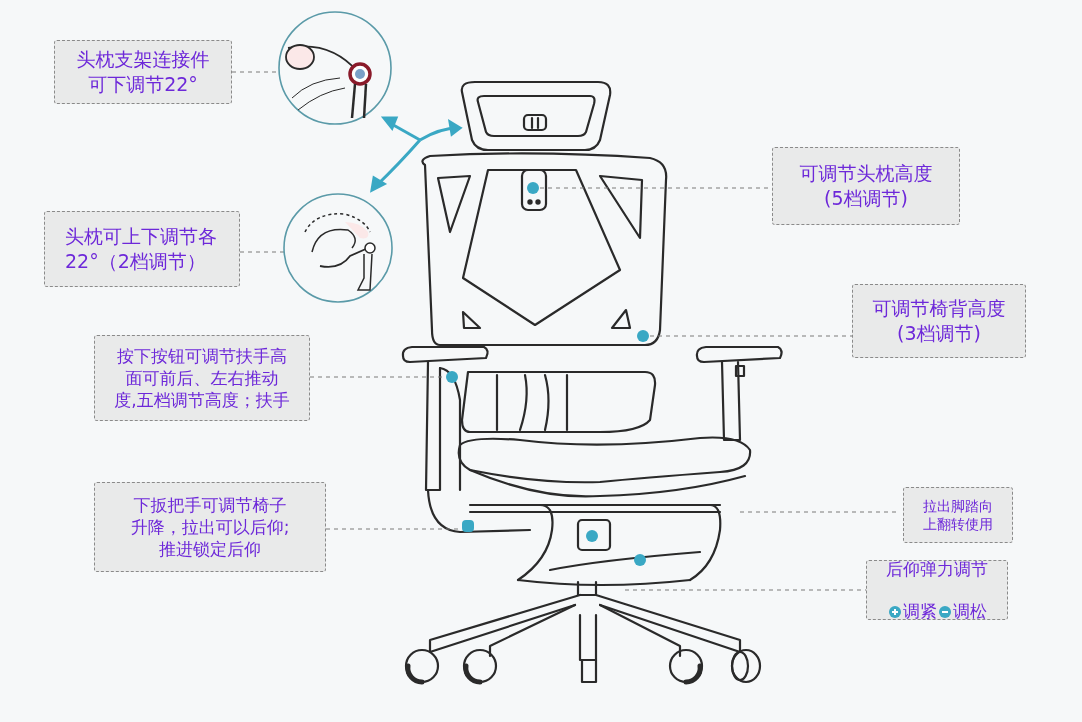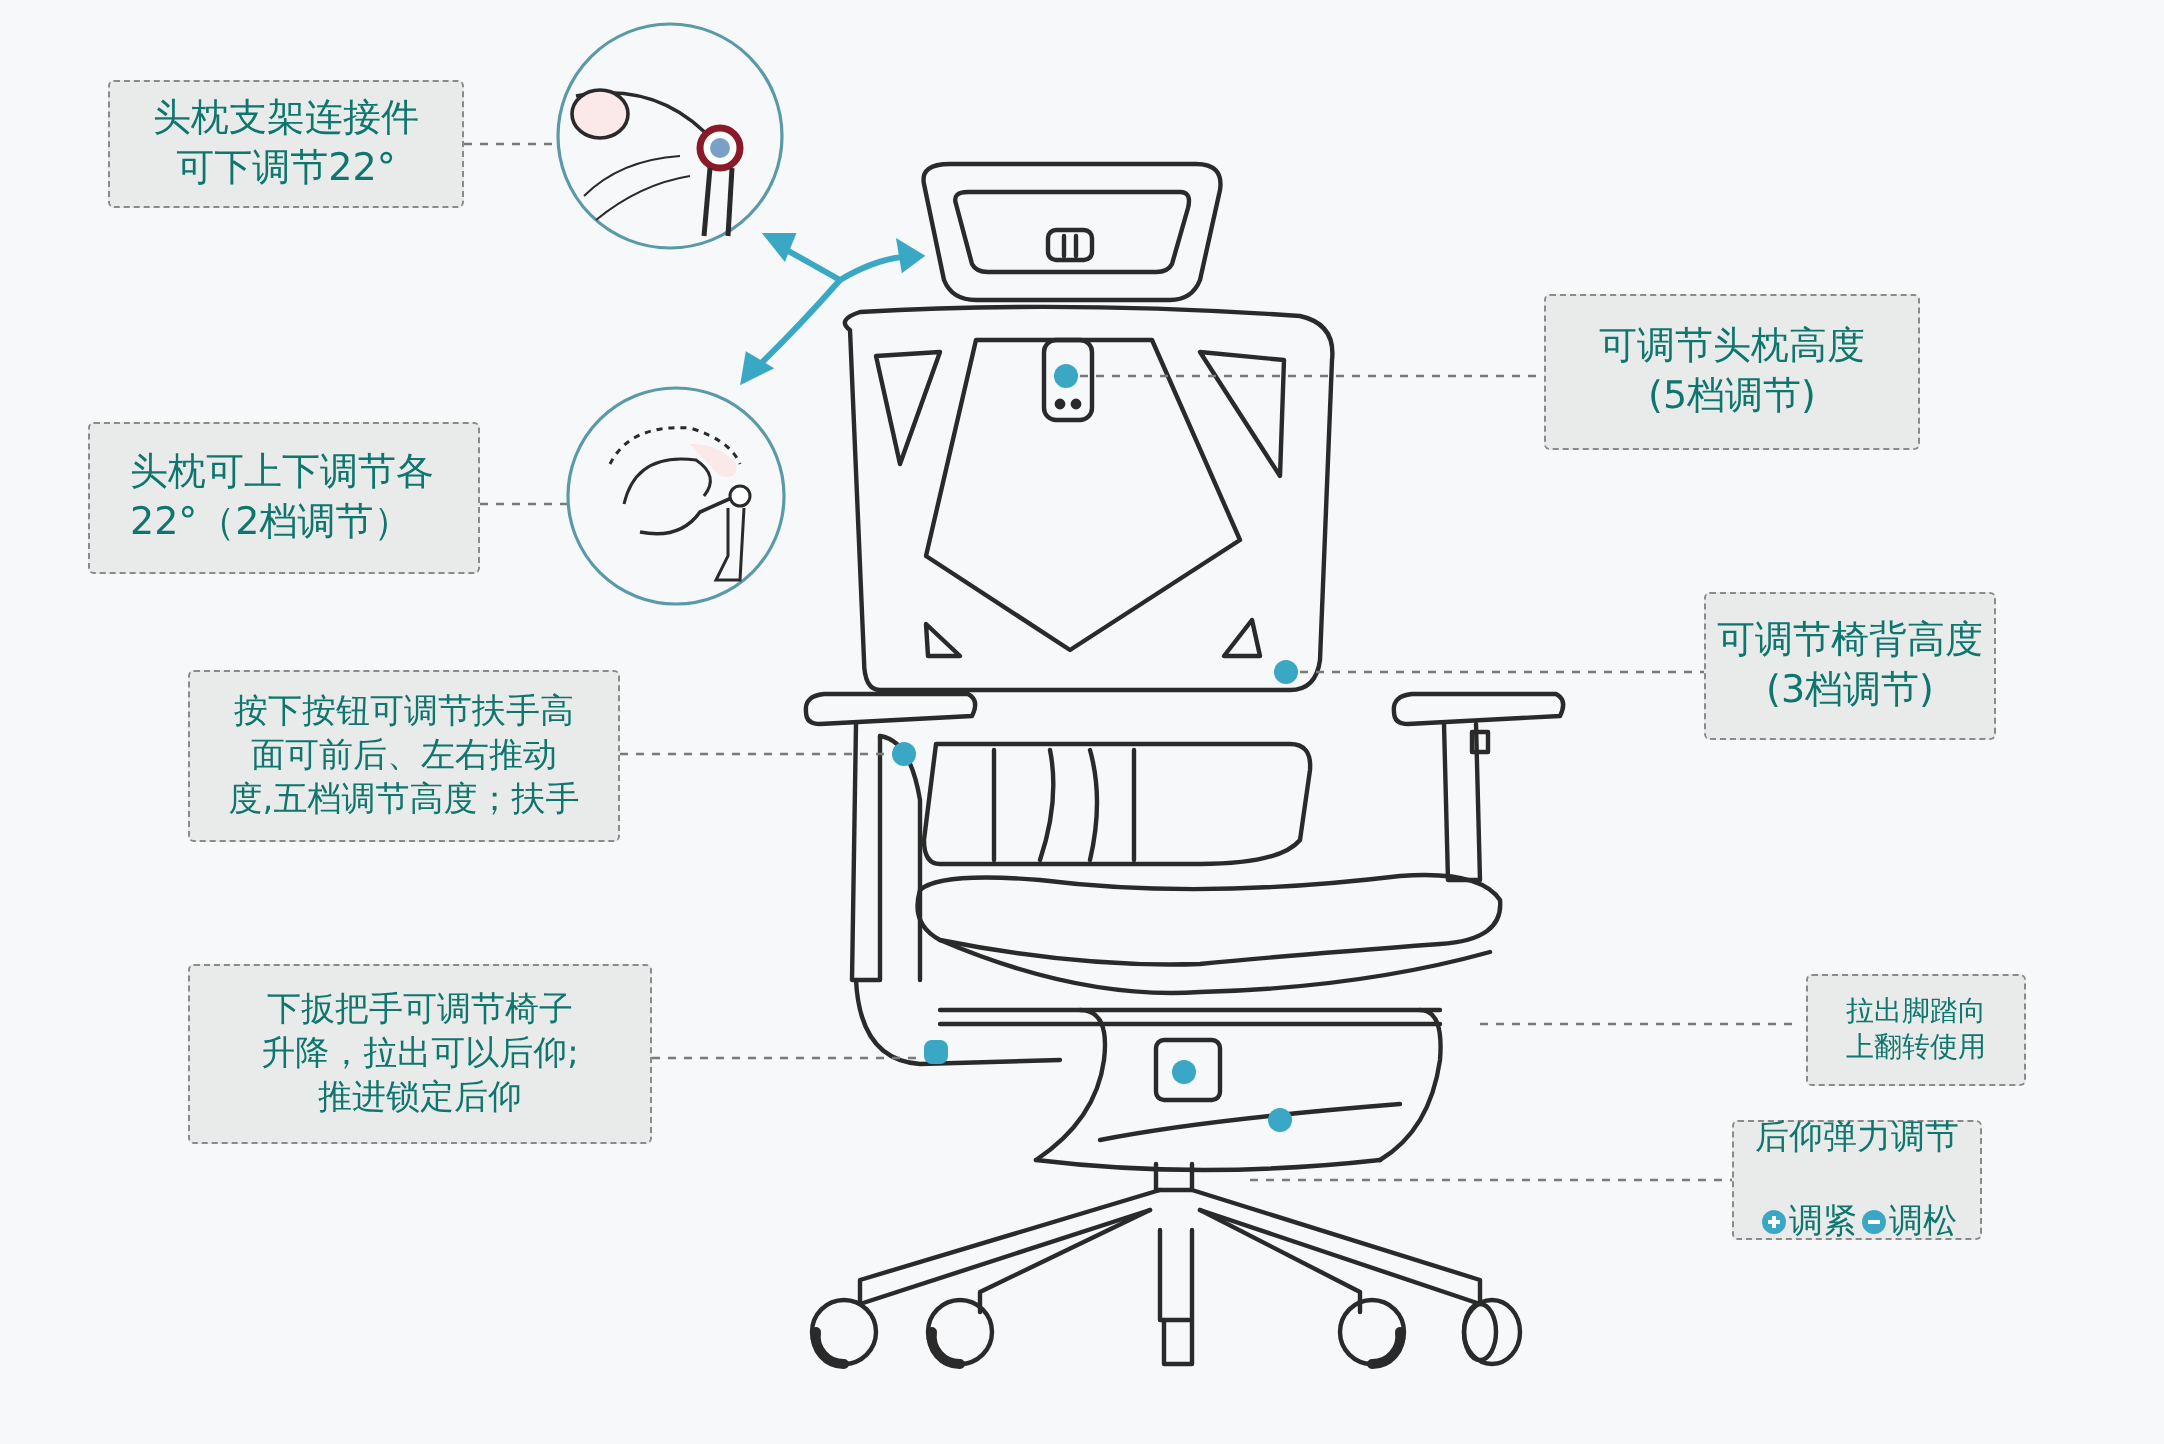--- a/index.html
+++ b/index.html
@@ -1,18 +1,18 @@
 <!DOCTYPE html>
 <html><head>
 <meta charset="utf-8">
 <style>
   html,body{margin:0;padding:0;}
   body{width:1082px;height:722px;background:#f6f8f9;position:relative;overflow:hidden;font-family:"DejaVu Sans",sans-serif;}
   .stage{position:absolute;left:0;top:0;width:1082px;height:722px;}
-  .label{position:absolute;background:#e9eaea;border:1.5px dashed #8a8a8a;border-radius:3px;color:#0f766e;text-align:center;box-sizing:border-box;display:flex;flex-direction:column;justify-content:center;align-items:center;line-height:1.3;}
+  .label{position:absolute;background:#e9eaea;border:1.5px dashed #8a8a8a;border-radius:3px;color:#6d28d9;text-align:center;box-sizing:border-box;display:flex;flex-direction:column;justify-content:center;align-items:center;line-height:1.3;}
   .label span{display:block;white-space:nowrap;}
   .lg{font-size:19px;}
   .md{font-size:17px;}
   .sm{font-size:14px;}
   .dot{display:inline-block;width:12px;height:12px;border-radius:50%;background:#3aa8c4;vertical-align:middle;margin:0 2px;position:relative;}
   .dot::after{content:"";position:absolute;left:3px;top:5px;width:6px;height:2px;background:#fff;}
   .dot.plus::before{content:"";position:absolute;left:5px;top:3px;width:2px;height:6px;background:#fff;}
   svg{position:absolute;left:0;top:0;}
 </style>
 </head>
@@ -157,30 +157,30 @@
   <span>下扳把手可调节椅子</span>
   <span>升降，拉出可以后仰;</span>
   <span>推进锁定后仰</span>
 </div>
 
 <div class="label lg" style="left:772px;top:147px;width:188px;height:78px;">
   <span>可调节头枕高度</span>
   <span>(5档调节)</span>
 </div>
 
-<div class="label lg" style="left:852px;top:296px;width:146px;height:74px;">
+<div class="label lg" style="left:852px;top:284px;width:174px;height:74px;">
   <span>可调节椅背高度</span>
   <span>(3档调节)</span>
 </div>
 
 <div class="label sm" style="left:903px;top:487px;width:110px;height:56px;">
   <span>拉出脚踏向</span>
   <span>上翻转使用</span>
 </div>
 
-<div class="label md" style="left:866px;top:560px;width:125px;height:60px;gap:20px;">
+<div class="label md" style="left:866px;top:560px;width:142px;height:60px;gap:20px;">
   <span>后仰弹力调节</span>
   <span>
     <i class="dot plus"></i><b style="font-weight:normal">调紧</b><i class="dot"></i><b style="font-weight:normal">调松</b>
   </span>
 </div>
 
 </div>
 
 </body></html>

